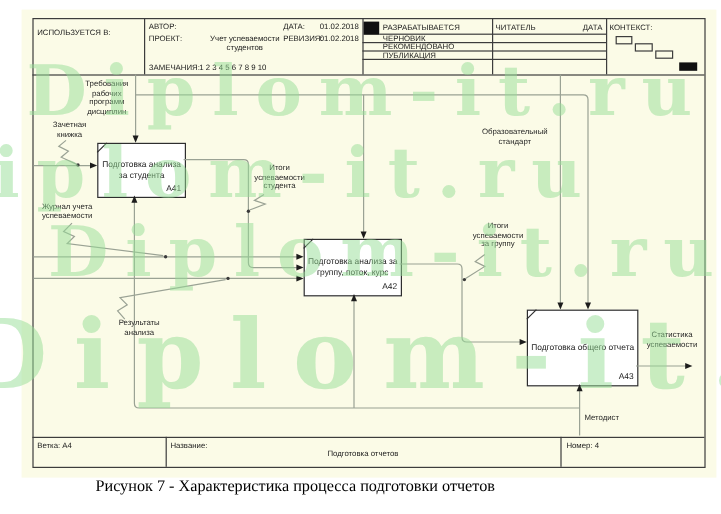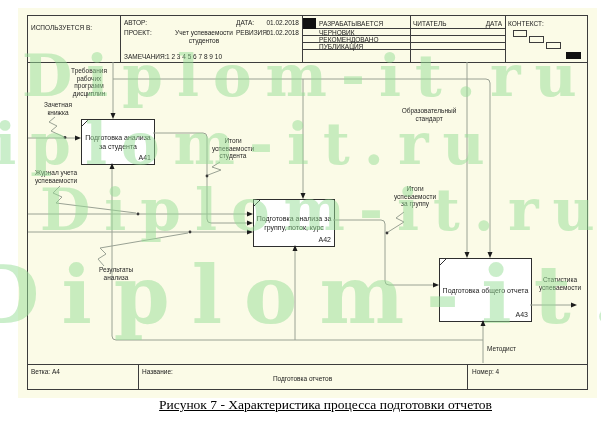--- a/index.html
+++ b/index.html
@@ -21,22 +21,22 @@
   }
   .boxcode{position:absolute;right:3px;bottom:2px;font-size:7px;}
   .ctxrect{border:1px solid #3c3c3c;background:#fbfbe7;}
   #svg-layer{left:0;top:0;}
   .wm{
     position:absolute;font-family:"DejaVu Serif","Liberation Serif",serif;
     font-weight:bold;color:rgba(150,222,150,0.50);pointer-events:none;
     white-space:nowrap;z-index:40;
   }
   #caption{
-    left:0;top:397px;width:492px;text-align:right;
-    font-family:"Liberation Serif",serif;font-size:13.5px;color:#000;text-decoration:underline;
+    left:0;top:397px;width:492px;text-align:center;
+    font-family:"Liberation Serif",serif;font-size:13.5px;color:#000;
   }
 </style>
 </head>
 <body>
 
 <div class="abs" id="sheet"></div>
 <div class="abs" id="frame"></div>
 
 <div class="abs hline" style="left:27px;top:62px;width:560px;"></div>
 <div class="abs vline" style="left:120px;top:15px;height:47px;"></div>

